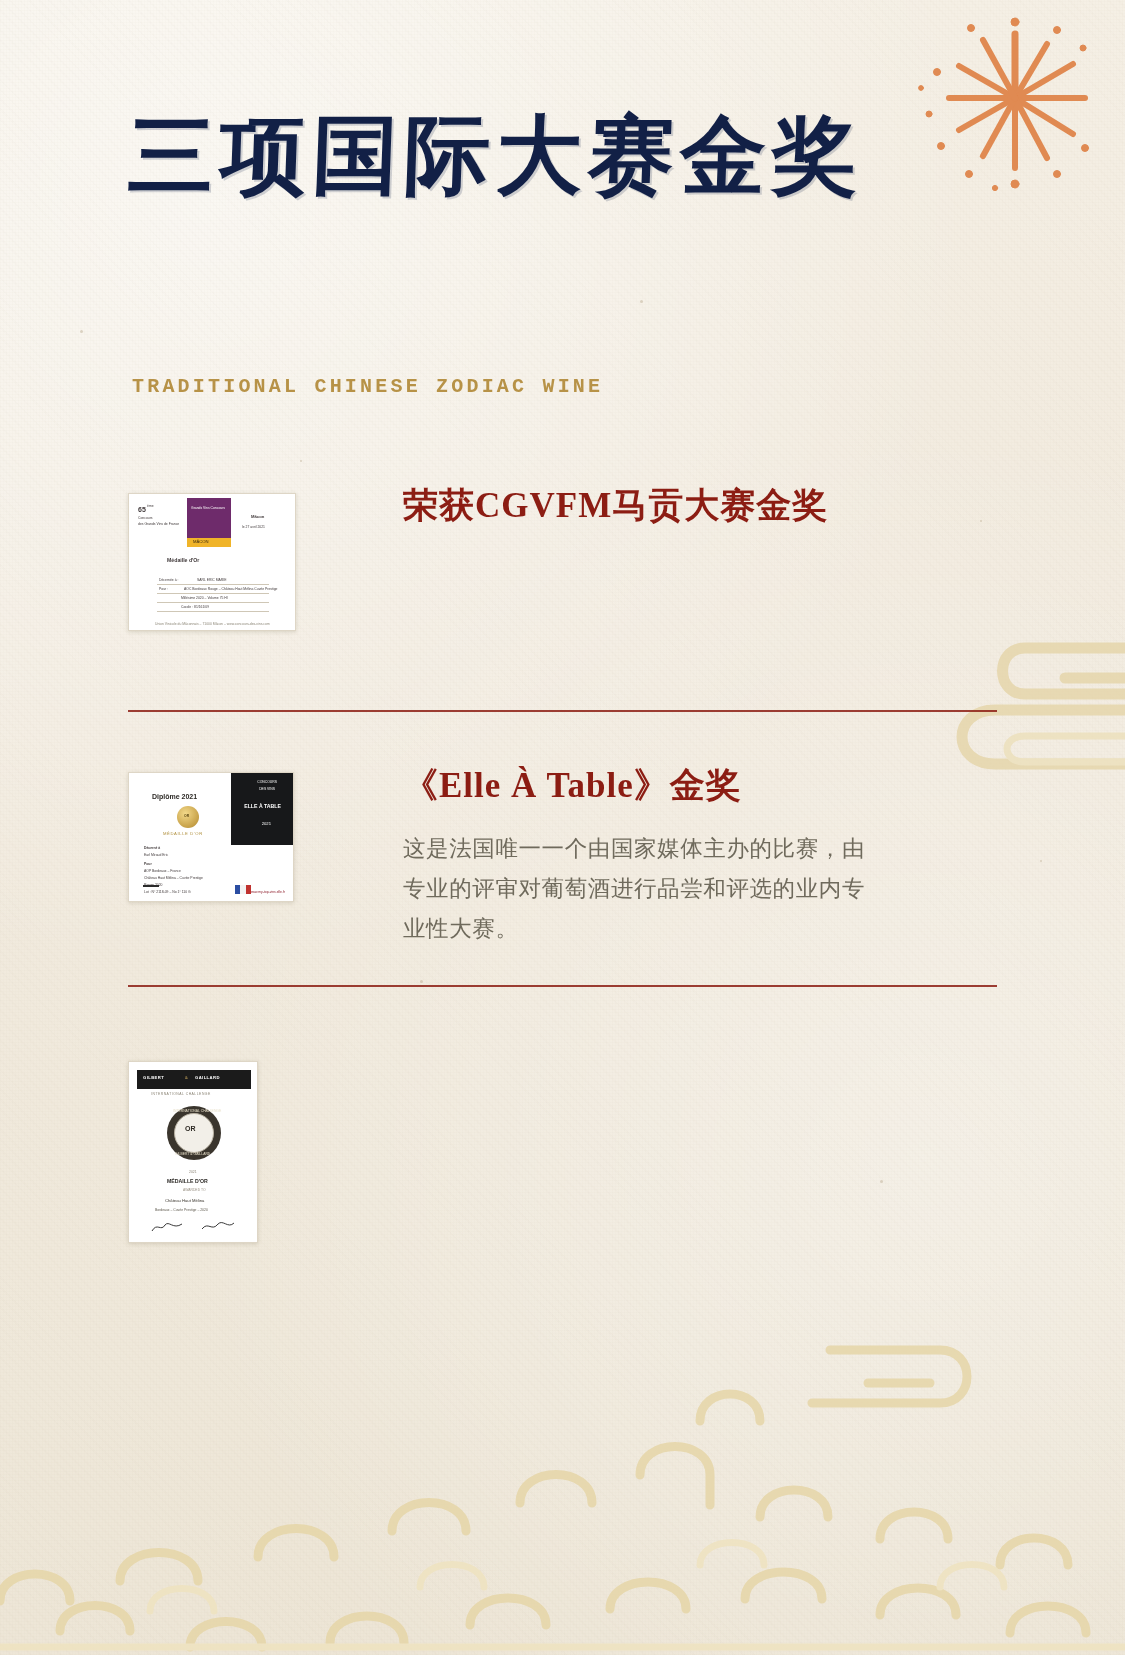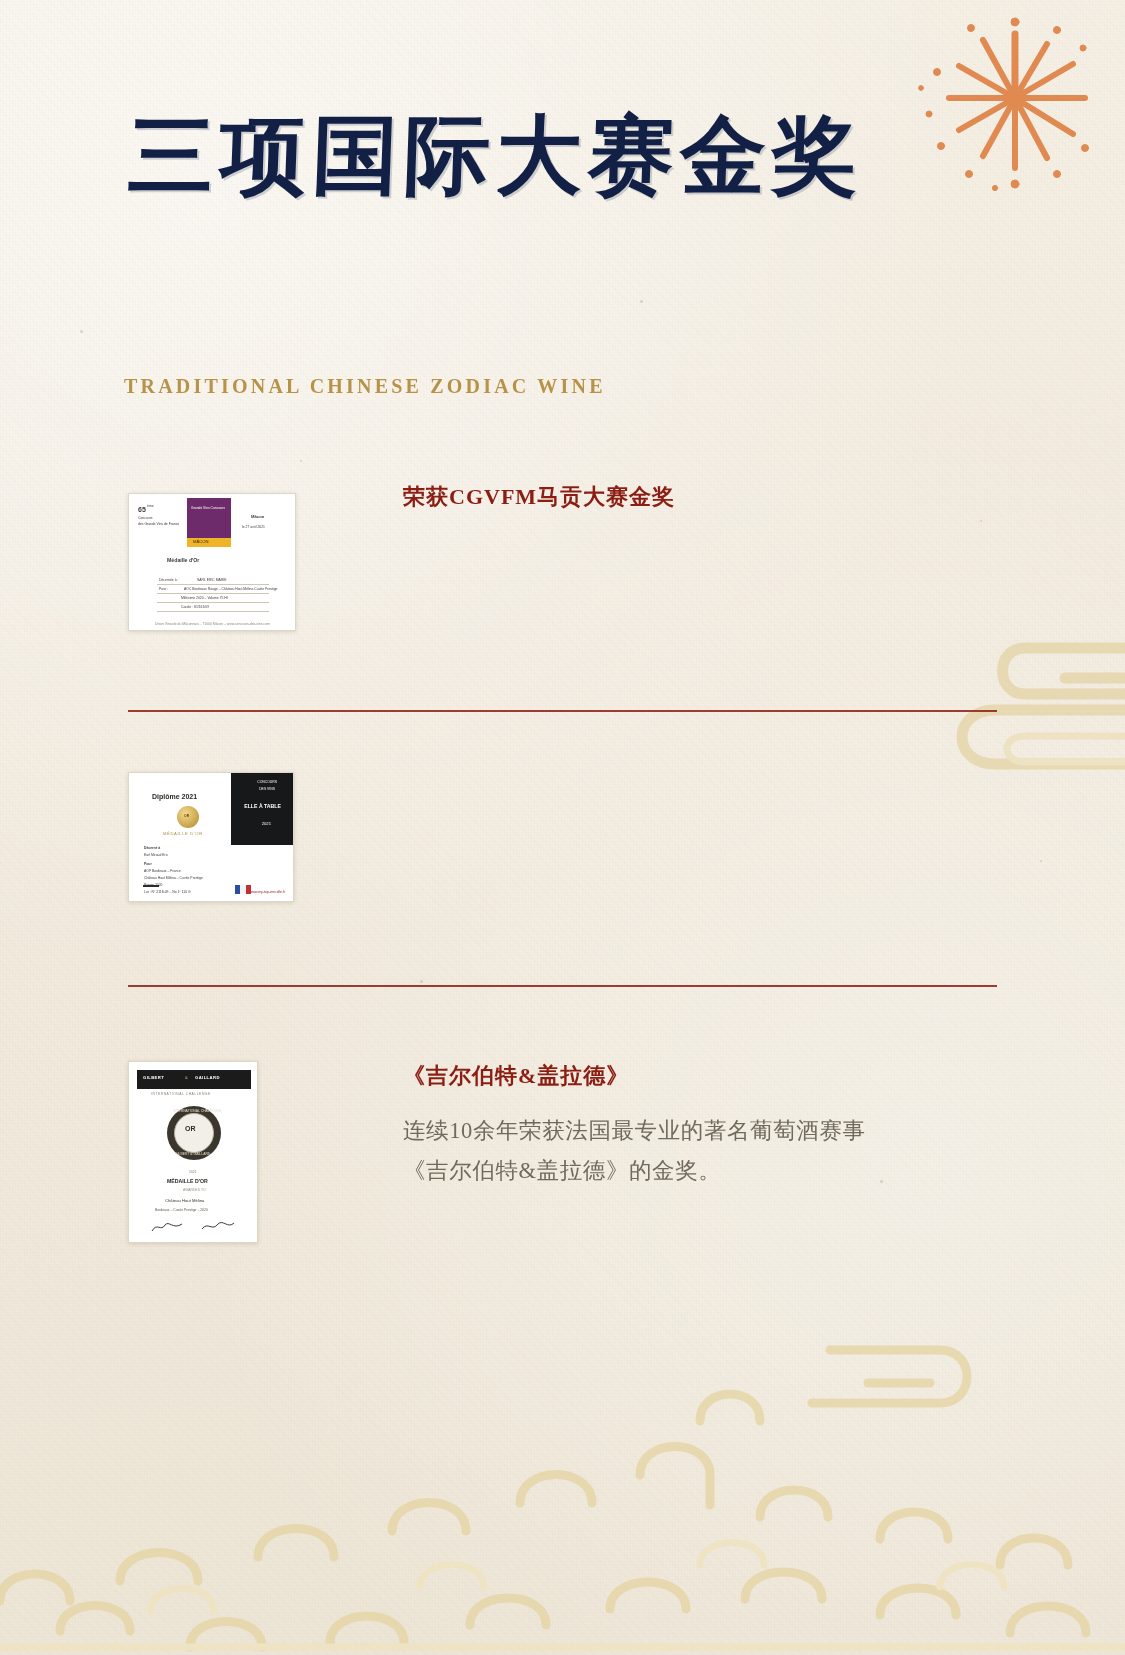--- a/index.html
+++ b/index.html
@@ -89,23 +89,23 @@
   .sub-title {
     margin-top: 30px;
     font-size: 31px;
     font-weight: 700;
     color: #8c1d13;
     letter-spacing: 1.5px;
     font-family: "Liberation Serif", serif;
   }
   .eyebrow {
     position: absolute;
-    left: 124px;
+    left: 132px;
     top: 375px;
-    font-family: Liberation Serif, serif;
+    font-family: Liberation Mono, monospace;
     font-size: 20px;
     letter-spacing: 3.2px;
     color: #b79247;
     font-weight: 700;
   }
 
   
   .awards {
     position: absolute;
     left: 0;
@@ -155,21 +155,21 @@
     background: #cfc7b6;
     height: 1px;
   }
 
   .text-col {
     padding-left: 70px;
     padding-top: 12px;
     max-width: 540px;
   }
   .award-title {
-    font-size: 22px;
+    font-size: 35px;
     font-weight: 700;
     color: #8c1d13;
     letter-spacing: 1px;
     margin-bottom: 20px;
     font-family: "Liberation Serif", serif;
   }
   .award-desc {
     font-size: 22.5px;
     line-height: 1.78;
     color: #6f6a5c;
@@ -355,20 +355,24 @@
         <div class="cert-txt tiny" style="left:15px;top:96px;">AOP Bordeaux – France</div>
         <div class="cert-txt tiny" style="left:15px;top:103px;">Château Haut Mélina – Cuvée Prestige</div>
         <div class="cert-txt tiny" style="left:15px;top:110px;">Rouge 2020</div>
         <div class="cert-txt tiny" style="left:15px;top:117px;">Lot : N° 2118-09 – No 1° 110 G</div>
         <div class="cert-txt tiny" style="right:8px;top:117px;color:#8f1f2d;">www.my-top-vins.elle.fr</div>
 
         <div class="hairline" style="left:14px;top:112px;width:16px;background:#2b2b2b;height:2px;"></div>
         <div style="position:absolute;left:106px;top:112px;width:16px;height:9px;background:linear-gradient(90deg,#2b4ea2 33%,#f3f3f3 33%,#f3f3f3 66%,#c0322f 66%);"></div>
       </div>
     </div>
+    <div class="text-col">
+      <div class="award-title">《Elle À Table》金奖</div>
+      <div class="award-desc">这是法国唯一一个由国家媒体主办的比赛，由专业的评审对葡萄酒进行品尝和评选的业内专业性大赛。</div>
+    </div>
   </div>
 
   <div class="divider" style="margin-top:28px;"></div>
 
   <div class="award-row row-3" style="padding-top:62px;">
     <div class="cert-wrap">
       <div class="cert cert-3">
 
         <div style="position:absolute;left:8px;top:8px;width:114px;height:19px;background:#1b1b1b;"></div>
         <div class="cert-txt tiny2" style="left:14px;top:13px;color:#fff;font-weight:700;letter-spacing:.4px;">GILBERT</div>
@@ -390,19 +394,15 @@
         <div class="cert-txt tiny" style="left:26px;top:146px;color:#5d584c;">Bordeaux – Cuvée Prestige – 2020</div>
 
         <svg style="position:absolute;left:22px;top:158px;" width="32" height="14" viewBox="0 0 32 14">
           <path d="M1 11 C6 2 10 12 14 5 C18 0 22 10 31 4" fill="none" stroke="#3a3a3a" stroke-width="1"></path>
         </svg>
         <svg style="position:absolute;left:72px;top:158px;" width="34" height="14" viewBox="0 0 34 14">
           <path d="M1 9 C7 1 11 12 17 4 C22 -1 27 9 33 3" fill="none" stroke="#3a3a3a" stroke-width="1"></path>
         </svg>
       </div>
     </div>
-    <div class="text-col">
-      <div class="award-title">《吉尔伯特&amp;盖拉德》</div>
-      <div class="award-desc">连续10余年荣获法国最专业的著名葡萄酒赛事《吉尔伯特&amp;盖拉德》的金奖。</div>
-    </div>
   </div>
 
 </div>
 
 </body></html>

